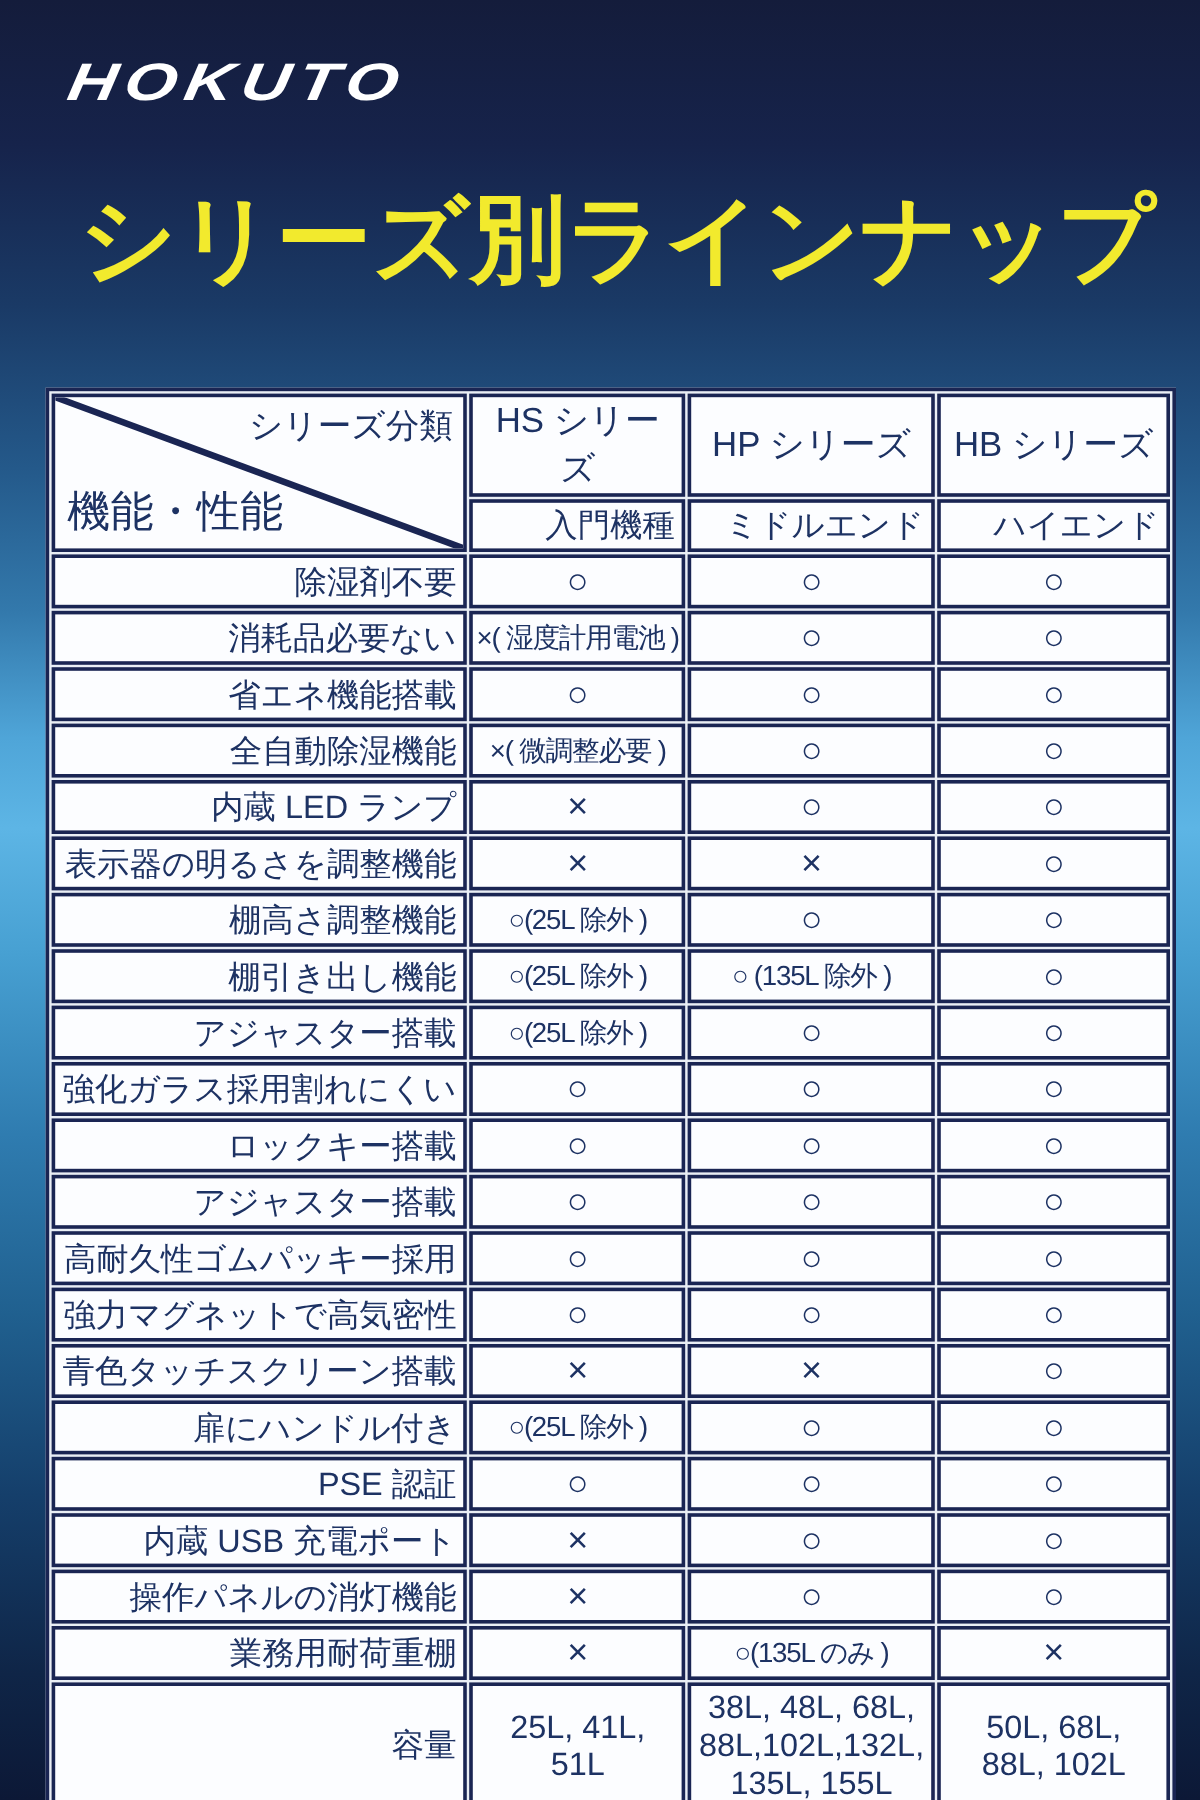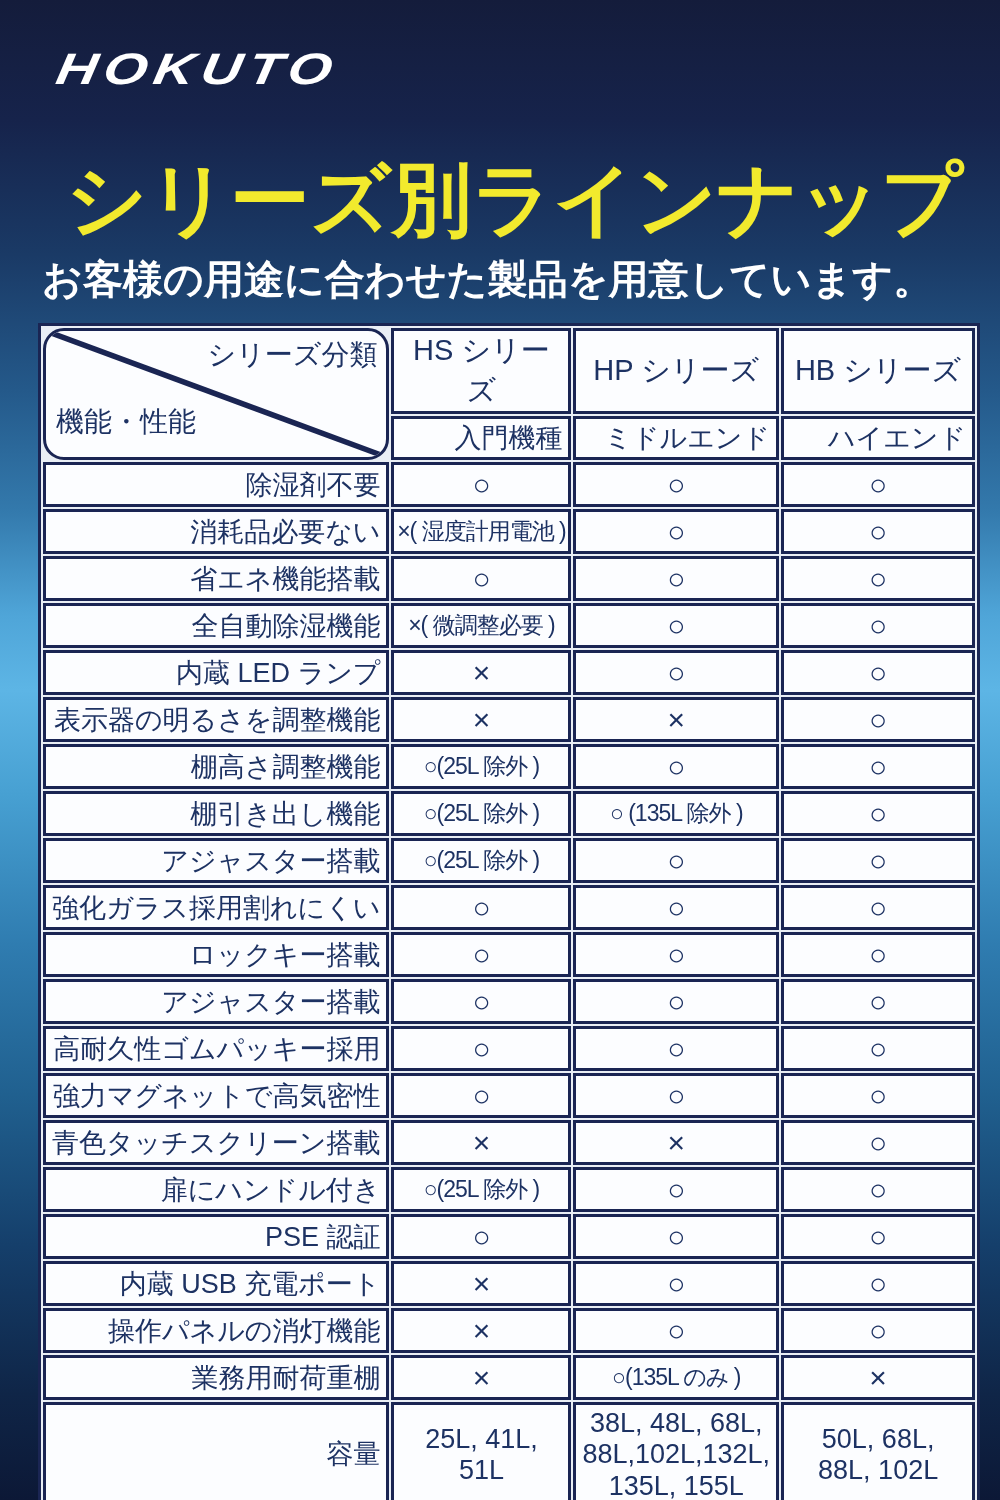--- a/index.html
+++ b/index.html
@@ -31,40 +31,39 @@
     border-collapse:separate; border-spacing:2px; table-layout:fixed;
     background:#e9eef5; border:3px solid #1a2553;
   }
   table.lineup th, table.lineup td {
     background:#fcfdff; border:3px solid #1a2553;
     color:#1d3263; font-weight:normal; padding:0 6px;
     overflow:hidden;
   }
   th.series { height:42px; font-size:29px; text-align:center; }
   th.tier   { height:38px; font-size:27px; text-align:right; }
-  th.corner { position:relative; padding:0;border-radius:21px; }
+  th.corner { position:relative; padding:0; }
   .diag { position:absolute; left:0; top:0; width:100%; height:100%; }
   .corner-tr { position:absolute; top:5px; right:9px; font-size:28px; }
-  .corner-bl { position:absolute; bottom:16px; left:10px; font-size:28px; }
+  .corner-bl { position:absolute; bottom:6px; left:10px; font-size:36px; }
   td.feature { height:39px; font-size:27px; text-align:right; padding-left:10px; white-space:nowrap; }
   td.mark    { height:39px; font-size:30px; text-align:center; }
   td.mark.ann { font-size:23px; letter-spacing:-1px; white-space:nowrap; padding:0 2px;margin-left:37px; }
   td.cap { height:100px; font-size:27px; white-space:pre-line; line-height:1.15; }
   td.mark.cap { text-align:center; }
 </style>
 </head>
 <body>
 
 <div class="page">
 
   <div class="logo">HOKUTO</div>
 
   <h1 class="title">シリーズ別ラインナップ</h1>
 
-  <p class="subtitle">お客様の用途に合わせた製品を用意しています。</p>
 
   <table class="lineup">
     <colgroup>
       <col style="width:322px">
       <col style="width:180px">
       <col style="width:194px">
       <col style="width:194px">
     </colgroup>
     <thead>
       <tr>

